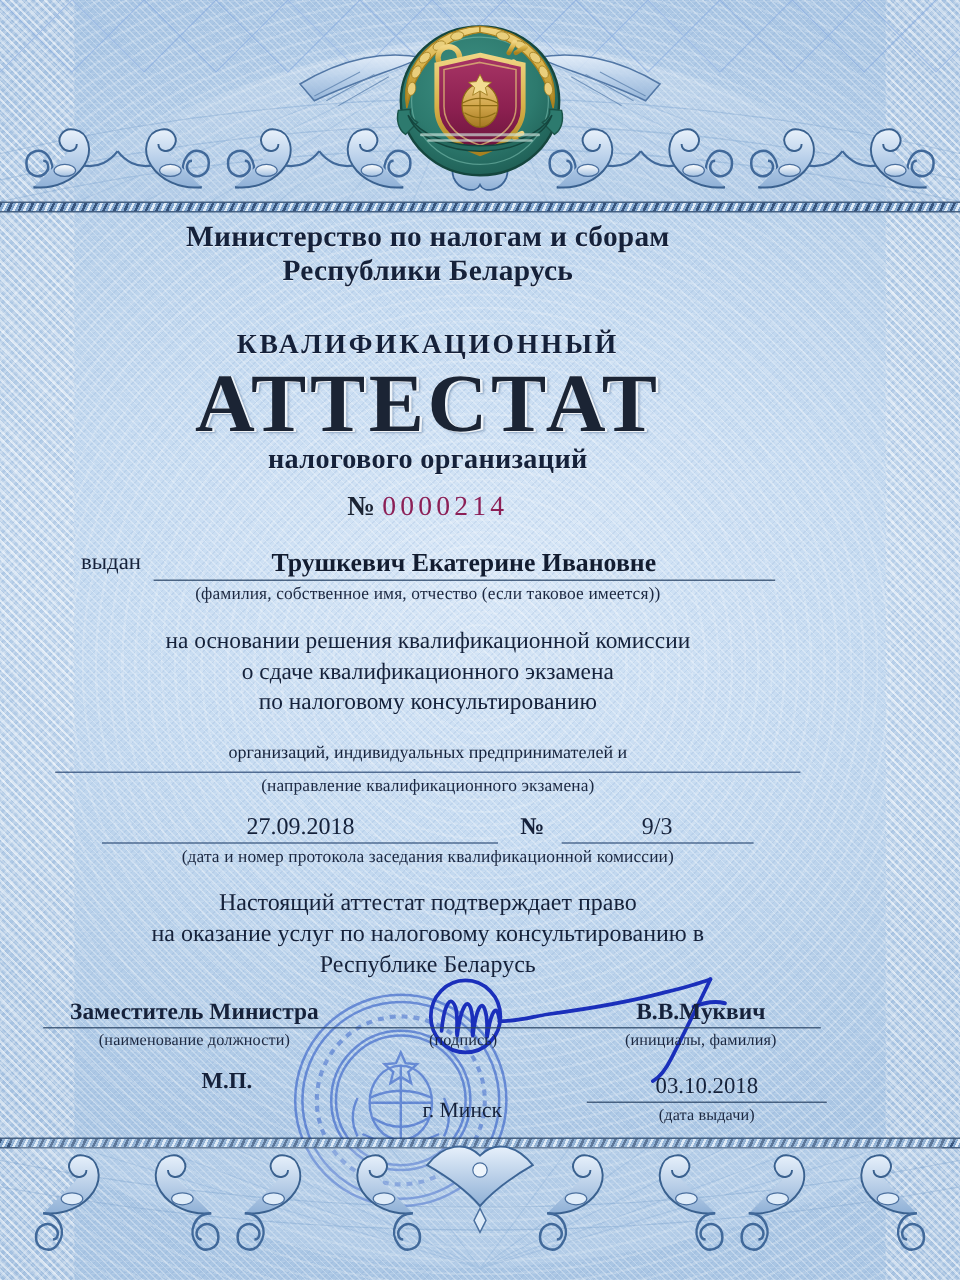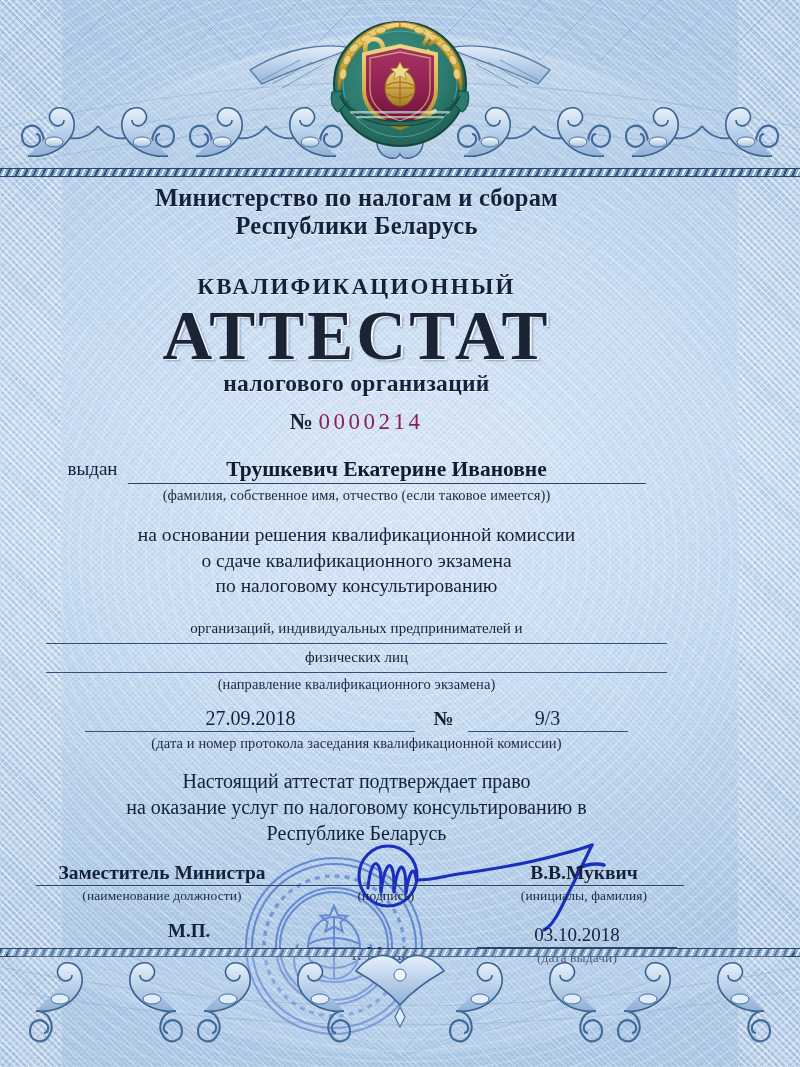--- a/index.html
+++ b/index.html
@@ -223,21 +223,21 @@
 
   #mp {
     position:absolute; left:168px; top:58px;
     font-size:19px; font-weight:bold; color:#15213a;
   }
   #minsk {
     position:absolute; left:352px; top:82px;
     font-size:18px; color:#15213a;
   }
   #issuedate {
-    position:absolute; right:36px; top:62px;
+    position:absolute; right:24px; top:62px;
     width:200px; text-align:center;
   }
   #issuedate .dval {
     font-size:19px;
     border-bottom:1.5px solid #2c4668;
     padding-bottom:1px;
   }
   #issuedate .scap { font-size:13.5px; margin-top:2px; }
 
   
@@ -467,21 +467,20 @@
     <div class="cap" id="issuedcap">(фамилия, собственное имя, отчество (если таковое имеется))</div>
 
     <div class="body3">
       <div>на основании решения квалификационной комиссии</div>
       <div>о сдаче квалификационного экзамена</div>
       <div>по налоговому консультированию</div>
     </div>
 
     <div id="dir">
       <div class="dirline">организаций, индивидуальных предпринимателей и</div>
-      <div class="dirline">физических лиц</div>
     </div>
     <div class="cap" id="dircap">(направление квалификационного экзамена)</div>
 
     <div id="proto">
       <span class="pdate">27.09.2018</span>
       <span class="pno">№</span>
       <span class="pval">9/3</span>
     </div>
     <div class="cap" id="protocap">(дата и номер протокола заседания квалификационной комиссии)</div>
 

